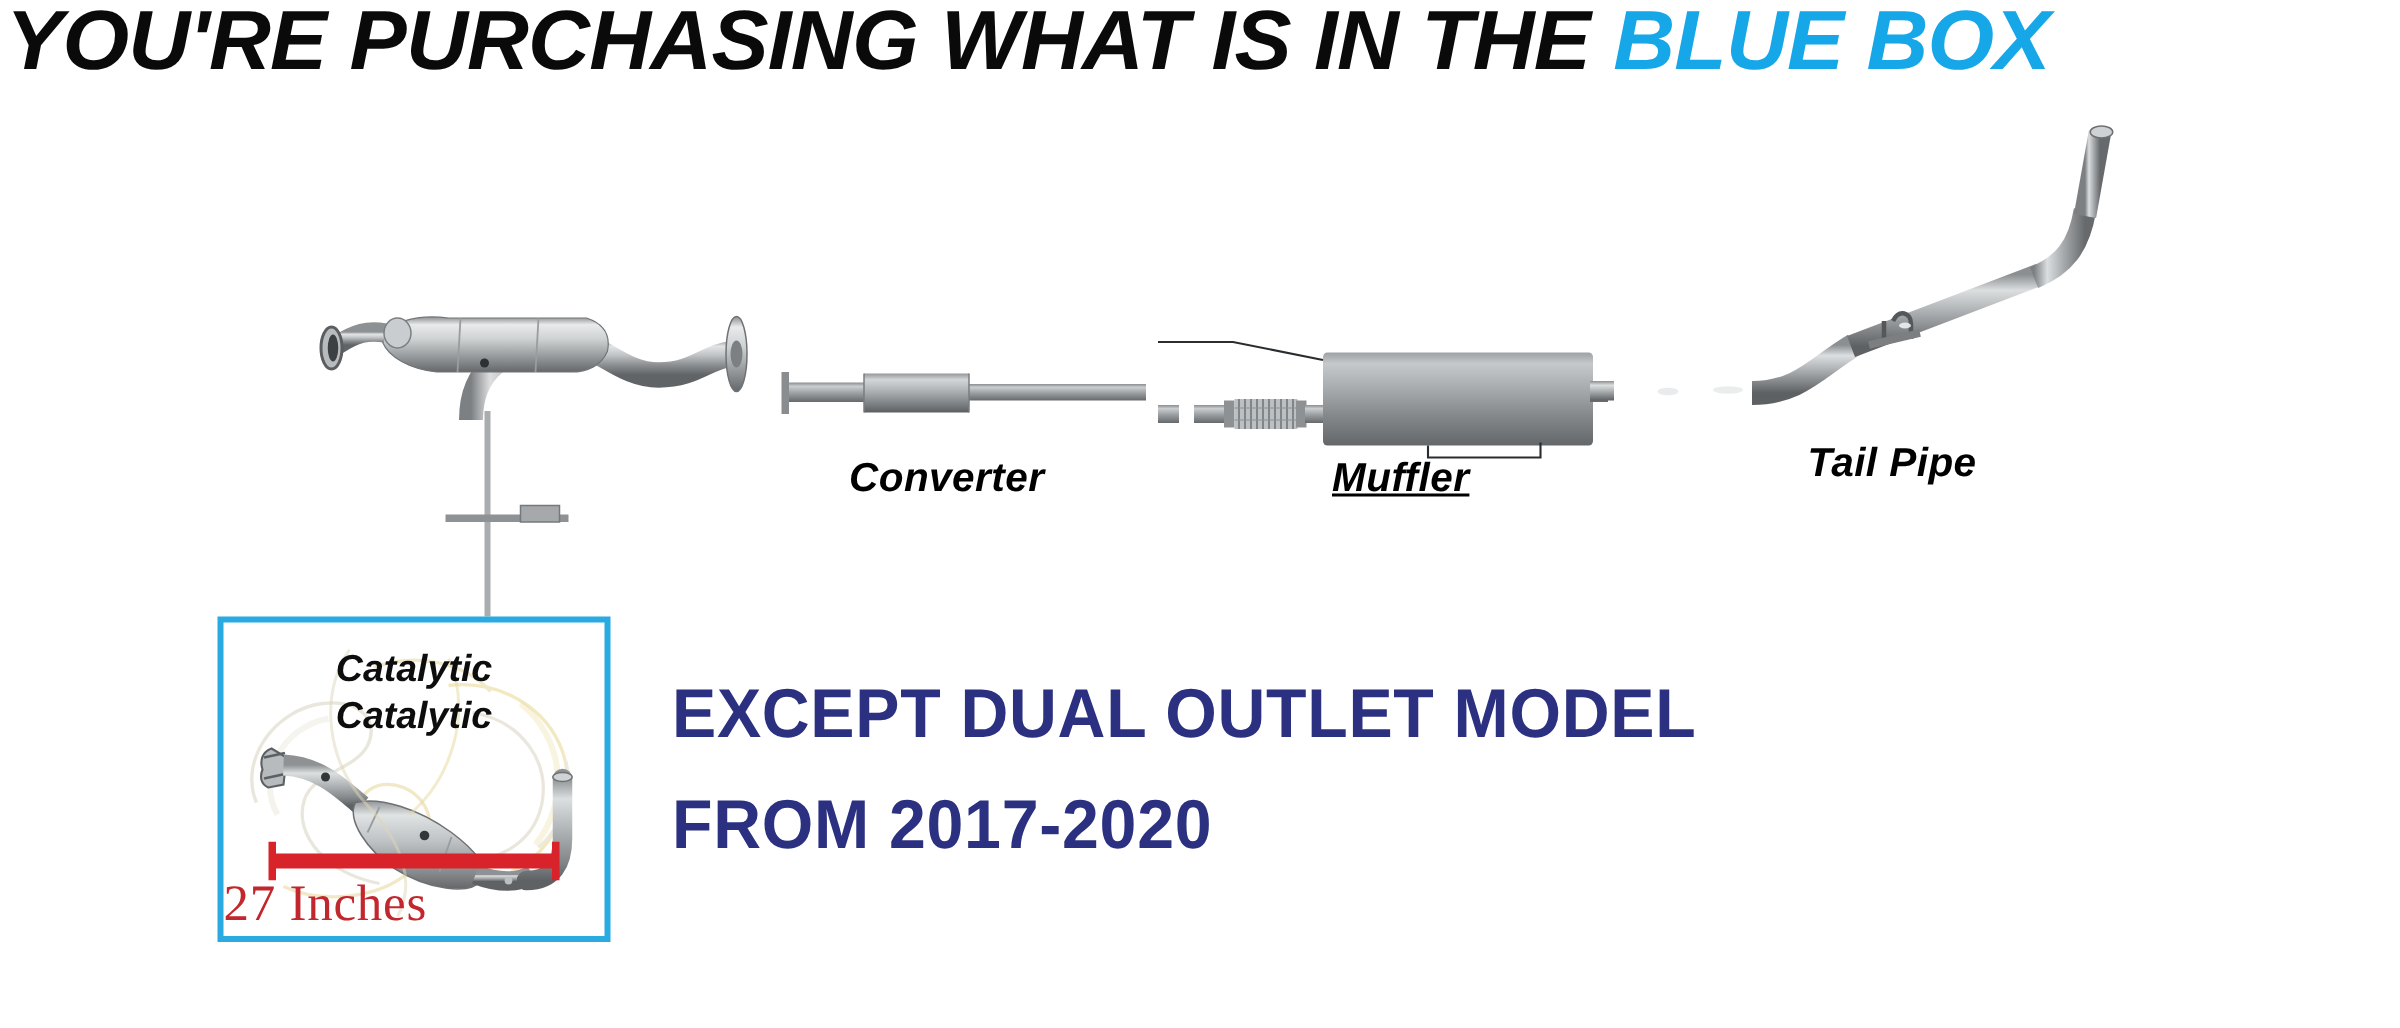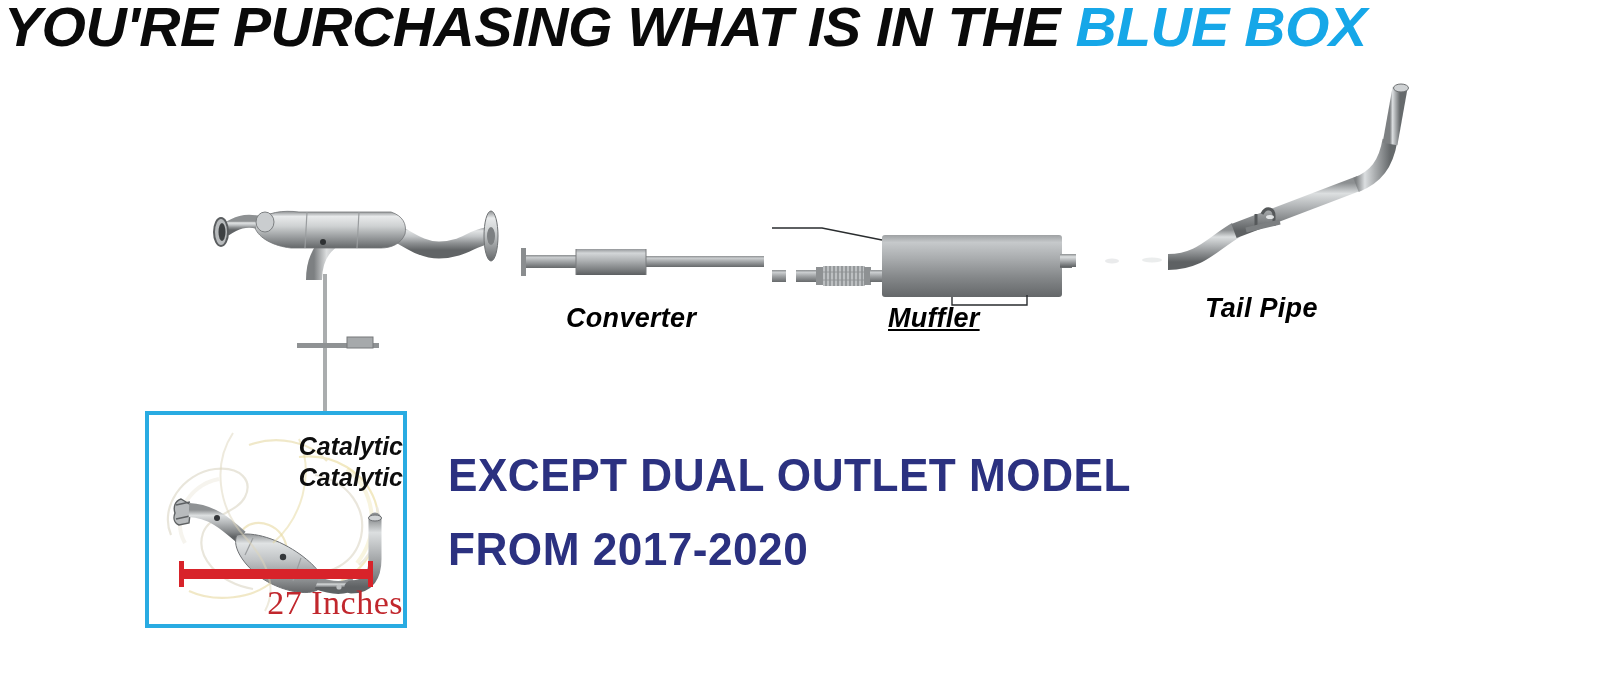--- a/index.html
+++ b/index.html
@@ -84,27 +84,27 @@
     text-align: center;
     font-family: "Liberation Sans", sans-serif;
     font-weight: bold;
     font-style: italic;
     font-size: 25px;
     line-height: 31px;
     color: #0d0d0d;
     z-index: 4;
     pointer-events: none;
   }
-  #cat-label span { display: block; text-align: right; }
+  #cat-label span { display: block; }
   #inches-text {
     position: absolute;
     left: 0;
     bottom: 2px;
     width: 100%;
-    text-align: right;
+    text-align: left;
     font-family: "Liberation Serif", serif;
     font-size: 34px;
     color: #C1272D;
     z-index: 4;
     letter-spacing: 0.5px;
     margin-top: 12px;
   }
   #measure-line {
     position: absolute;
     left: 28px;

